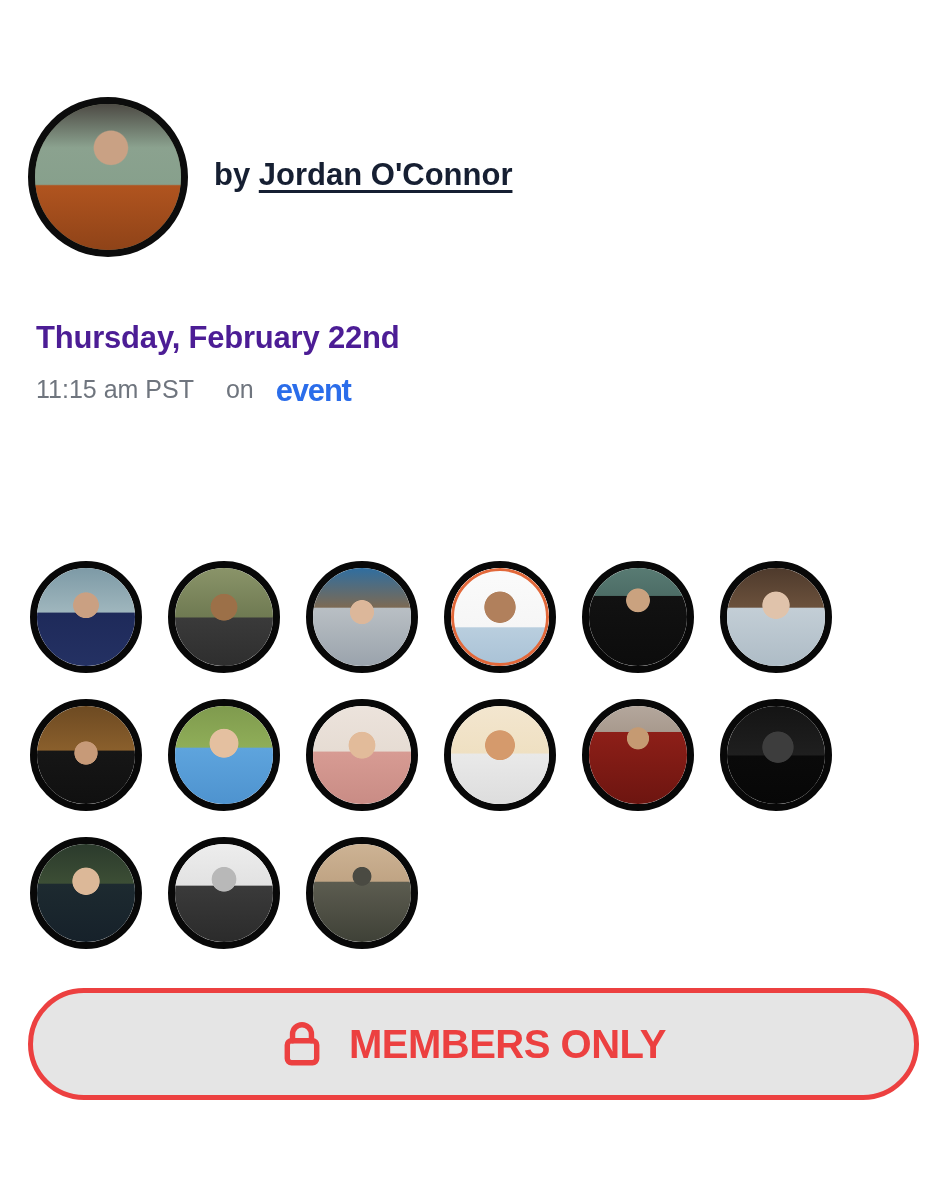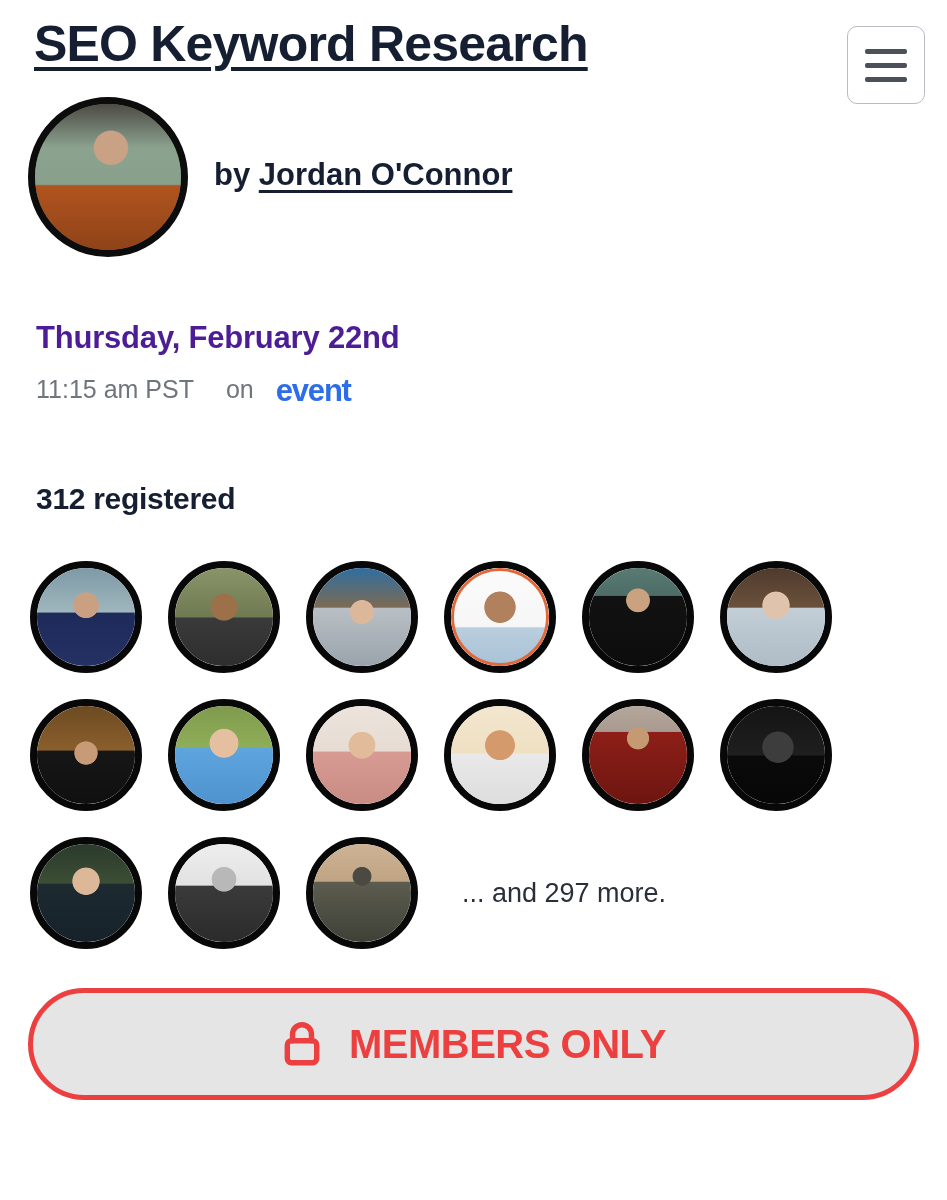--- a/index.html
+++ b/index.html
@@ -278,47 +278,37 @@
       linear-gradient(180deg,#cdb394 0%,#c0a484 38%,#5c5c50 39%,#3f4137 100%); }
   .ph-author { background:
       radial-gradient(circle at 52% 30%, #c9a184 0 13%, transparent 14%),
       linear-gradient(180deg,#4d4a44 0%,#8ba28f 30%,#87a08c 55%,#b0541f 56%,#8f4318 100%); }
 </style>
 </head>
 <body>
 
 <div class="page">
 
-  <div class="header-row">
-    <div class="page-title">SEO Keyword Research</div>
-
-    <div class="menu-button">
-      <span class="bar"></span>
-      <span class="bar"></span>
-      <span class="bar"></span>
-    </div>
-  </div>
 
   <div class="author-row">
     <div class="author-avatar">
       <div class="ph ph-author"></div>
     </div>
     <div class="author-byline"><span>by </span><span class="uline">Jordan O'Connor</span></div>
   </div>
 
   <div class="date-block">
     <div class="date-line">Thursday, February 22nd</div>
     <div class="time-line">
       <span>11:15 am PST</span>
       <span class="t-on">on</span>
       <span class="zoom-logo">event</span>
     </div>
   </div>
 
-  <div class="registered-count">312 registered</div>
 
   <div class="avatar-grid">
     <div class="avatar-row">
         <div class="reg-avatar">
           <div class="ph ph-a"></div>
         </div>
         <div class="reg-avatar">
           <div class="ph ph-b"></div>
         </div>
         <div class="reg-avatar">
@@ -357,21 +347,20 @@
     <div class="avatar-row">
       <div class="reg-avatar">
           <div class="ph ph-m"></div>
         </div>
         <div class="reg-avatar">
           <div class="ph ph-n"></div>
         </div>
         <div class="reg-avatar">
           <div class="ph ph-o"></div>
         </div>
-        <span class="more-text">... and 297 more.</span>
     </div>
   </div>
 
   <div class="cta-button">
     <svg class="lock-icon" viewBox="0 0 24 26">
       <path d="M6.6 11.2V7.4a5.4 5.4 0 0 1 10.8 0v3.8" fill="none" stroke="#ec4040" stroke-width="3.1" stroke-linecap="round"></path>
       <rect x="3.6" y="11.1" width="16.8" height="12.6" rx="2.4" fill="none" stroke="#ec4040" stroke-width="3.1"></rect>
     </svg>
     <span class="cta-label">MEMBERS ONLY</span>
   </div>

